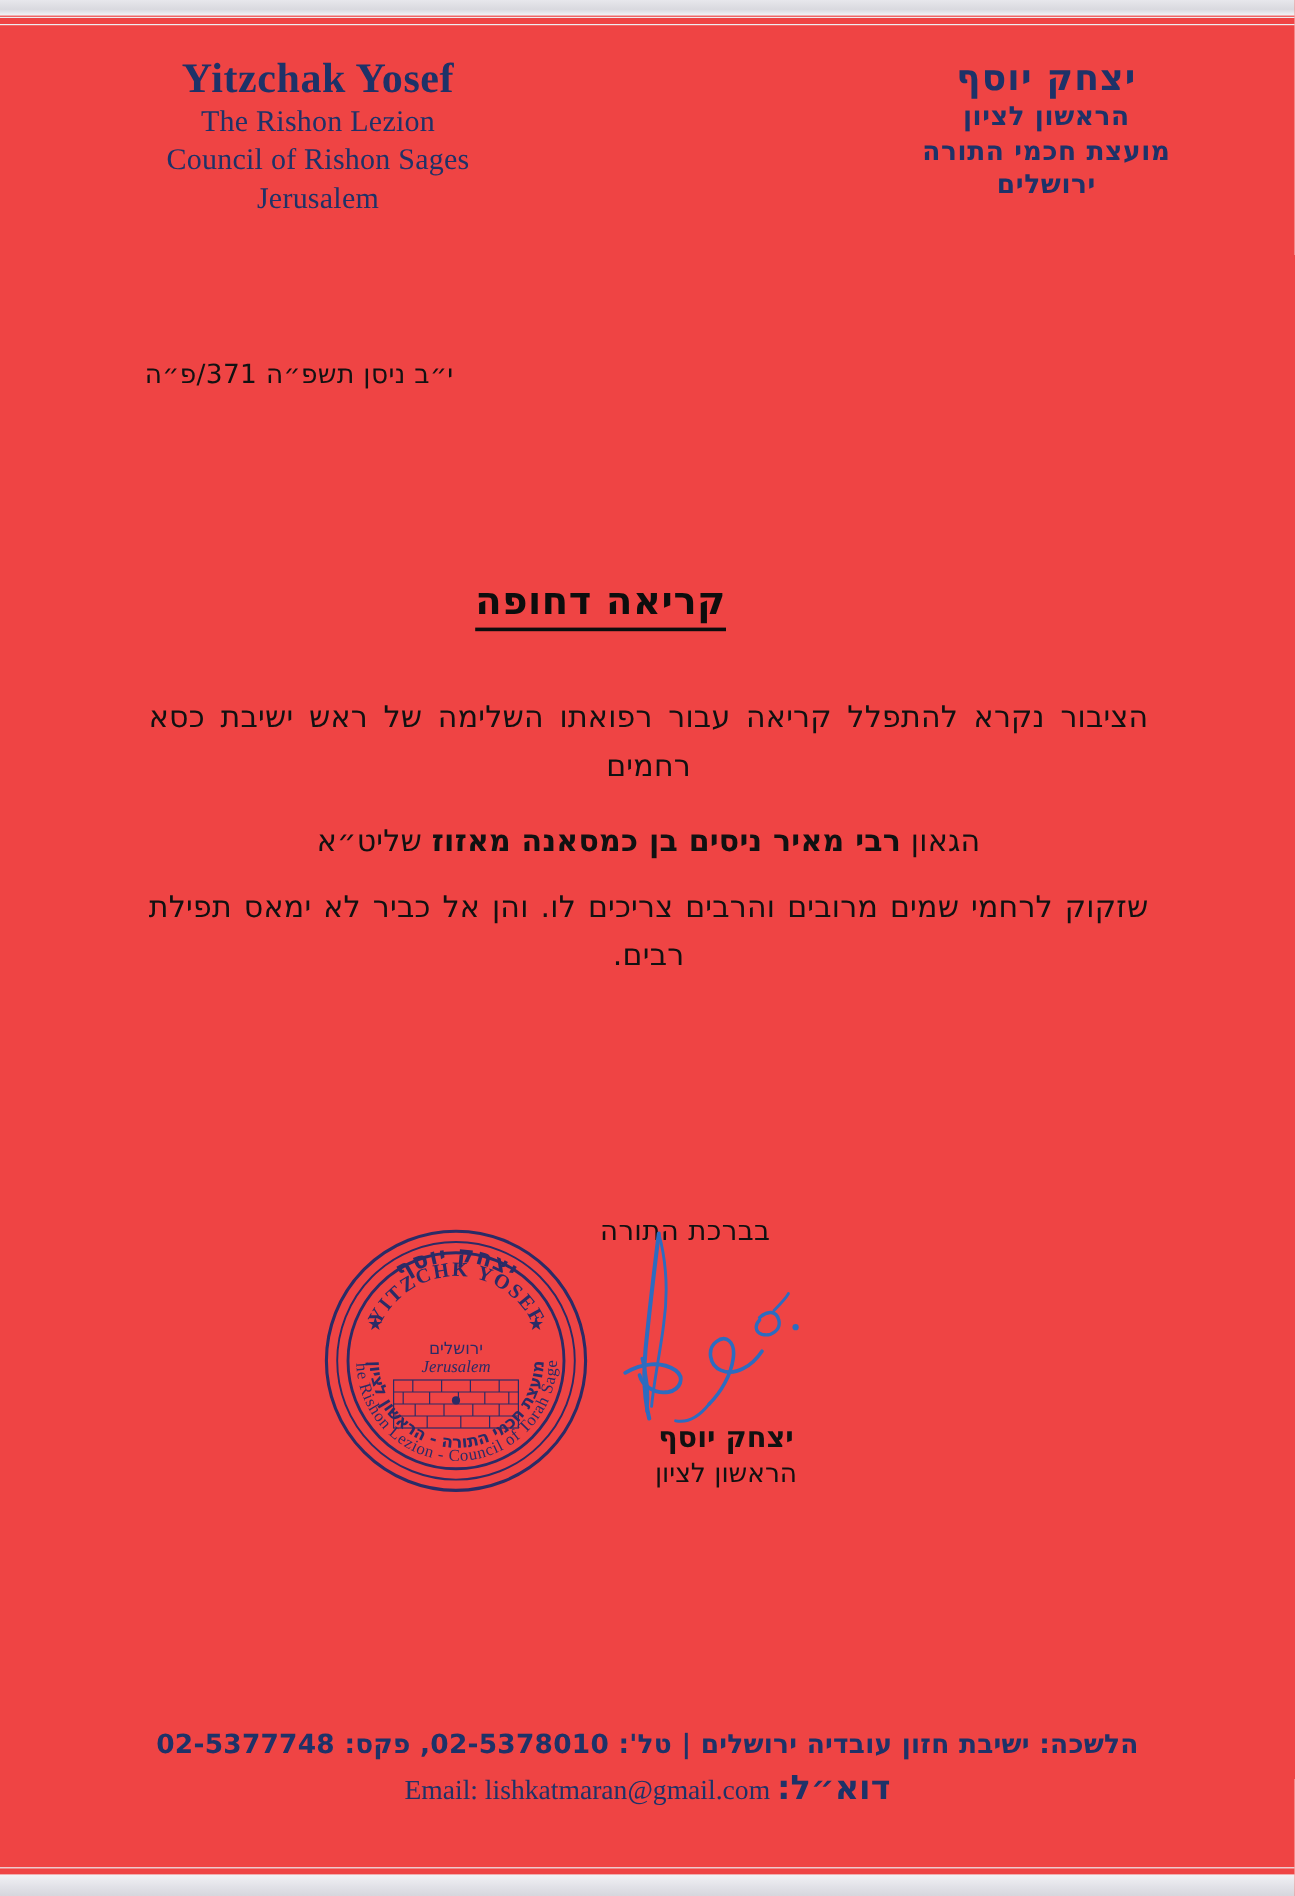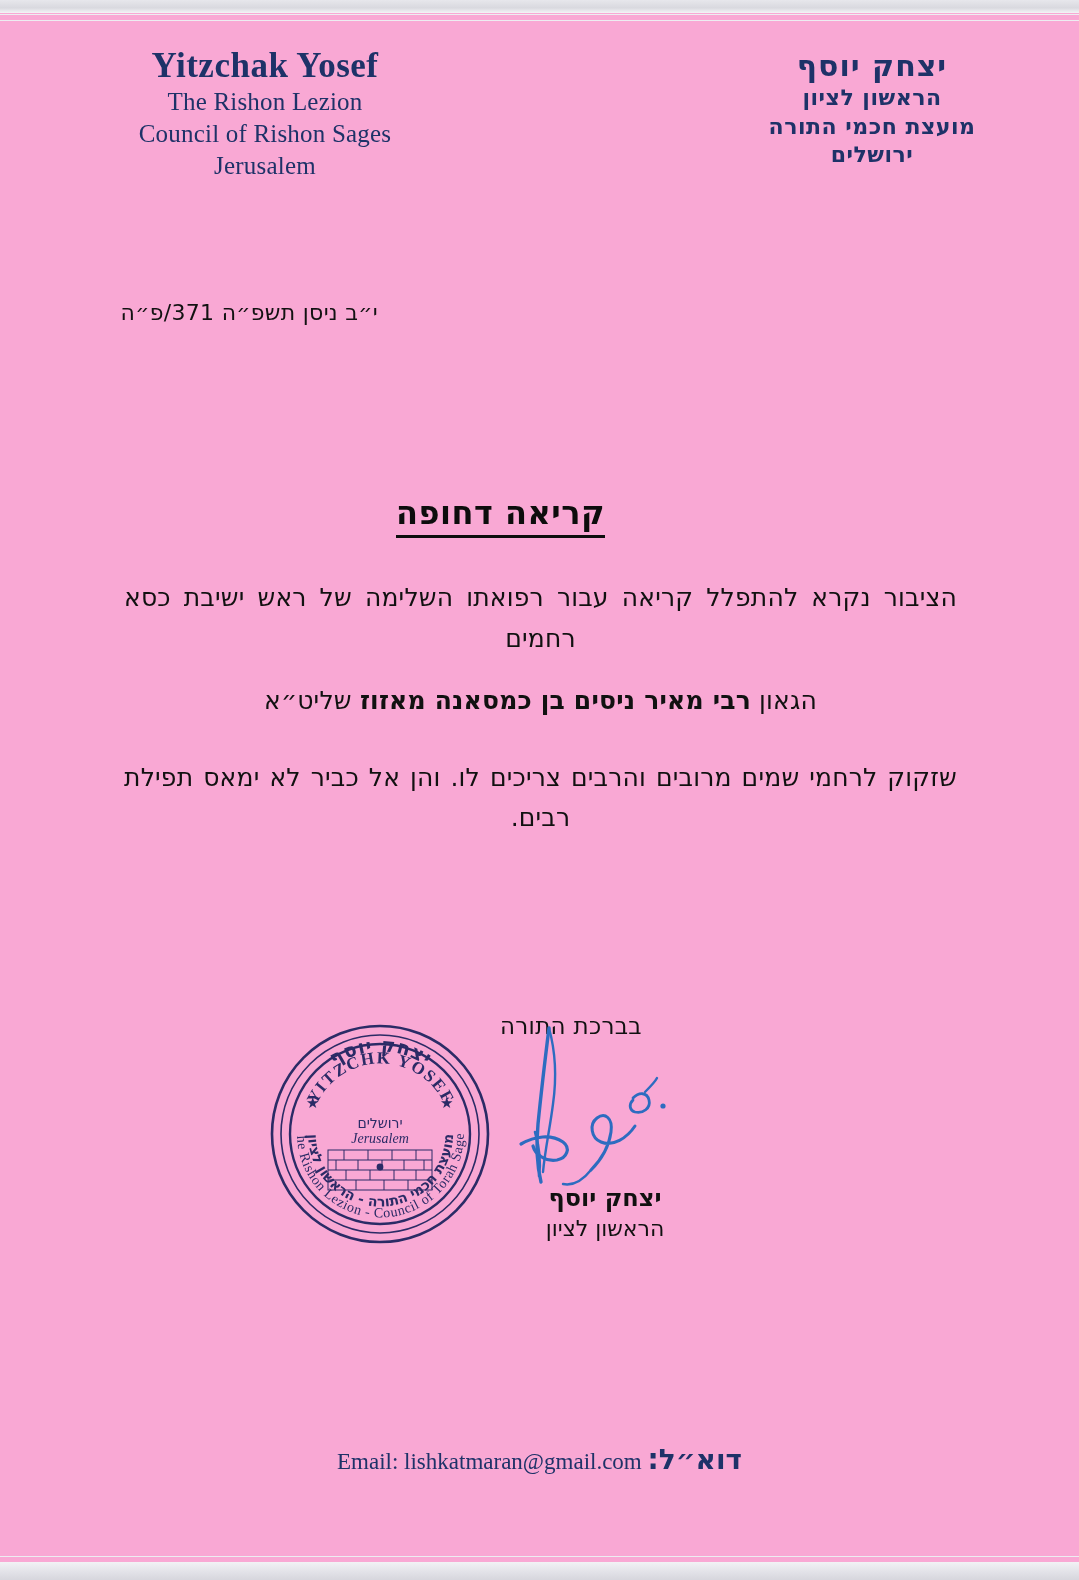--- a/index.html
+++ b/index.html
@@ -8,21 +8,21 @@
     padding: 0;
     background: #ffffff;
   }
   body {
     font-family: "Liberation Serif", "DejaVu Serif", serif;
   }
   #page {
     position: relative;
     width: 1079px;
     height: 1580px;
-    background: #f9a8d4;
+    background: #ef4444;
     overflow: hidden;
   }
   .edge-band {
     position: absolute;
     left: 0;
     width: 1079px;
     background: linear-gradient(to bottom, #e7e7ec 0%, #d9d9df 60%, #f4f4f7 100%);
   }
   .edge-band.top { top: 0; height: 13px; }
   .edge-band.bottom {
@@ -98,21 +98,21 @@
     text-align: right;
     font-family: "DejaVu Sans", sans-serif;
     font-size: 22px;
     color: #121212;
     letter-spacing: .3px;
   }
 
   
   .doc-title {
     position: absolute;
-    top: 494px;
+    top: 482px;
     left: 0;
     width: 1001px;
     text-align: center;
     direction: rtl;
   }
   .doc-title span {
     font-family: "DejaVu Sans", sans-serif;
     font-size: 32px;
     font-weight: bold;
     color: #0d0d0d;
@@ -135,21 +135,21 @@
   }
   .para {
     font-size: 25px;
     line-height: 1.62;
     margin: 0 0 22px 0;
     letter-spacing: .2px;
   }
   .para.name-line {
     text-align: center;
     text-align-last: center;
-    margin-bottom: 36px;
+    margin-bottom: 14px;
   }
   .para.name-line b {
     font-weight: bold;
   }
 
   
   .sig-block {
     position: absolute;
     top: 1012px;
     left: 500px;
@@ -365,19 +365,20 @@
       </g>
     </svg>
   </div>
 
   <div class="sig-names">
     <div class="n1">יצחק יוסף</div>
     <div class="n2">הראשון לציון</div>
   </div>
 
   <div class="footer">
+    <div class="f-he">הלשכה: ישיבת חזון עובדיה ירושלים | טל': 02-5378010, פקס: 02-5377748</div>
     <div class="f-email"><span class="lbl">דוא״ל:</span> <span class="val">Email: lishkatmaran@gmail.com</span></div>
   </div>
 
   <div class="hairline" style="top:1556px;"></div>
   <div class="edge-band bottom"></div>
 
 </div>
 
 </body></html>

